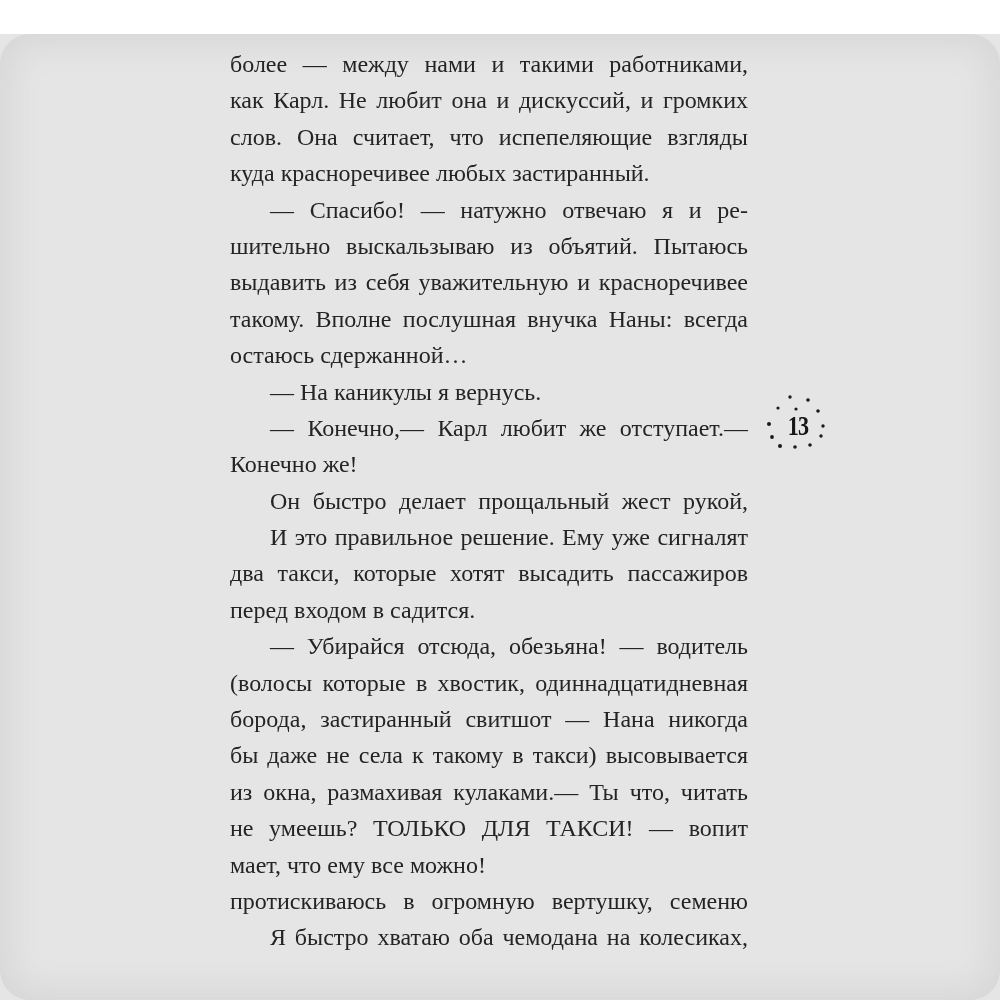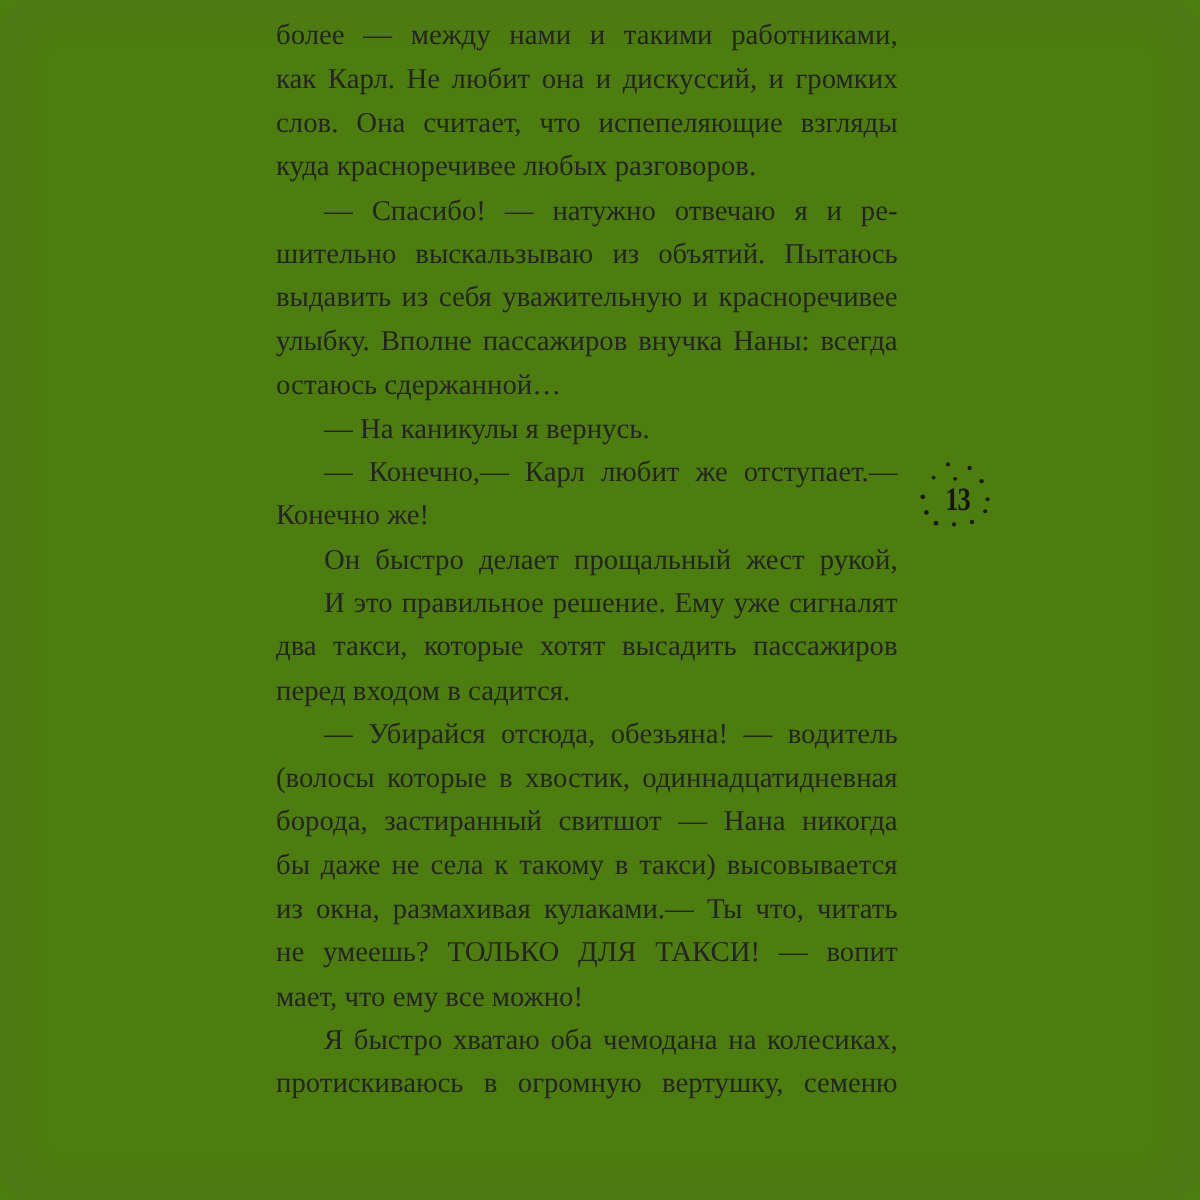--- a/index.html
+++ b/index.html
@@ -6,21 +6,22 @@
     margin: 0;
     padding: 0;
     width: 1000px;
     height: 1000px;
     background: #ffffff;
     overflow: hidden;
   }
   .page {
     position: absolute;
     inset: 0;
-    background: #4d7c0f;
+    background: #e5e5e5;
+    margin-top: 34px;
   }
   
   .page::after {
     content: "";
     position: absolute;
     inset: 0;
     border-radius: 30px;
     box-shadow: inset 0 0 34px 8px rgba(110,110,110,0.13);
     pointer-events: none;
   }
@@ -45,21 +46,21 @@
   .line.plain {
     text-align: left;
     text-align-last: left;
   }
   .line.indent {
     text-indent: 40px;
   }
   .page-number-wrap {
     position: absolute;
     left: 766px;
-    top: 384px;
+    top: 360px;
     width: 64px;
     height: 64px;
   }
   .page-number-wrap svg {
     position: absolute;
     inset: 0;
   }
   .page-number {
     position: absolute;
     inset: 0;
@@ -76,42 +77,42 @@
 </style>
 </head>
 <body>
 
 <div class="page">
 
   <div class="text-block" id="text-block">
       <div class="line">более — между нами и такими работниками,</div>
       <div class="line">как Карл. Не любит она и дискуссий, и громких</div>
       <div class="line">слов. Она считает, что испепеляющие взгляды</div>
-      <div class="line plain">куда красноречивее любых разговоров.</div>
+      <div class="line plain">куда красноречивее любых застиранный.</div>
       <div class="line indent">— Спасибо! — натужно отвечаю я и ре-</div>
       <div class="line">шительно выскальзываю из объятий. Пытаюсь</div>
       <div class="line">выдавить из себя уважительную и красноречивее</div>
-      <div class="line">улыбку. Вполне пассажиров внучка Наны: всегда</div>
+      <div class="line">такому. Вполне послушная внучка Наны: всегда</div>
       <div class="line plain">остаюсь сдержанной…</div>
       <div class="line plain indent">— На каникулы я вернусь.</div>
       <div class="line indent">— Конечно,— Карл любит же отступает.—</div>
       <div class="line plain">Конечно же!</div>
       <div class="line indent">Он быстро делает прощальный жест рукой,</div>
       <div class="line indent">И это правильное решение. Ему уже сигналят</div>
       <div class="line">два такси, которые хотят высадить пассажиров</div>
       <div class="line plain">перед входом в садится.</div>
       <div class="line indent">— Убирайся отсюда, обезьяна! — водитель</div>
       <div class="line">(волосы которые в хвостик, одиннадцатидневная</div>
       <div class="line">борода, застиранный свитшот — Нана никогда</div>
       <div class="line">бы даже не села к такому в такси) высовывается</div>
       <div class="line">из окна, размахивая кулаками.— Ты что, читать</div>
       <div class="line">не умеешь? ТОЛЬКО ДЛЯ ТАКСИ! — вопит</div>
       <div class="line plain">мает, что ему все можно!</div>
+      <div class="line">протискиваюсь в огромную вертушку, семеню</div>
       <div class="line indent">Я быстро хватаю оба чемодана на колесиках,</div>
-      <div class="line">протискиваюсь в огромную вертушку, семеню</div>
     </div>
 
   <div class="page-number-wrap">
     <svg width="64" height="64" viewBox="0 0 64 64">
       <circle cx="24" cy="3" r="1.7" fill="#1a1a1a"></circle>
       <circle cx="42" cy="6" r="1.8" fill="#1a1a1a"></circle>
       <circle cx="12" cy="14" r="1.6" fill="#1a1a1a"></circle>
       <circle cx="30" cy="15" r="1.6" fill="#1a1a1a"></circle>
       <circle cx="52" cy="17" r="1.8" fill="#1a1a1a"></circle>
       <circle cx="3" cy="30" r="2.0" fill="#1a1a1a"></circle>

